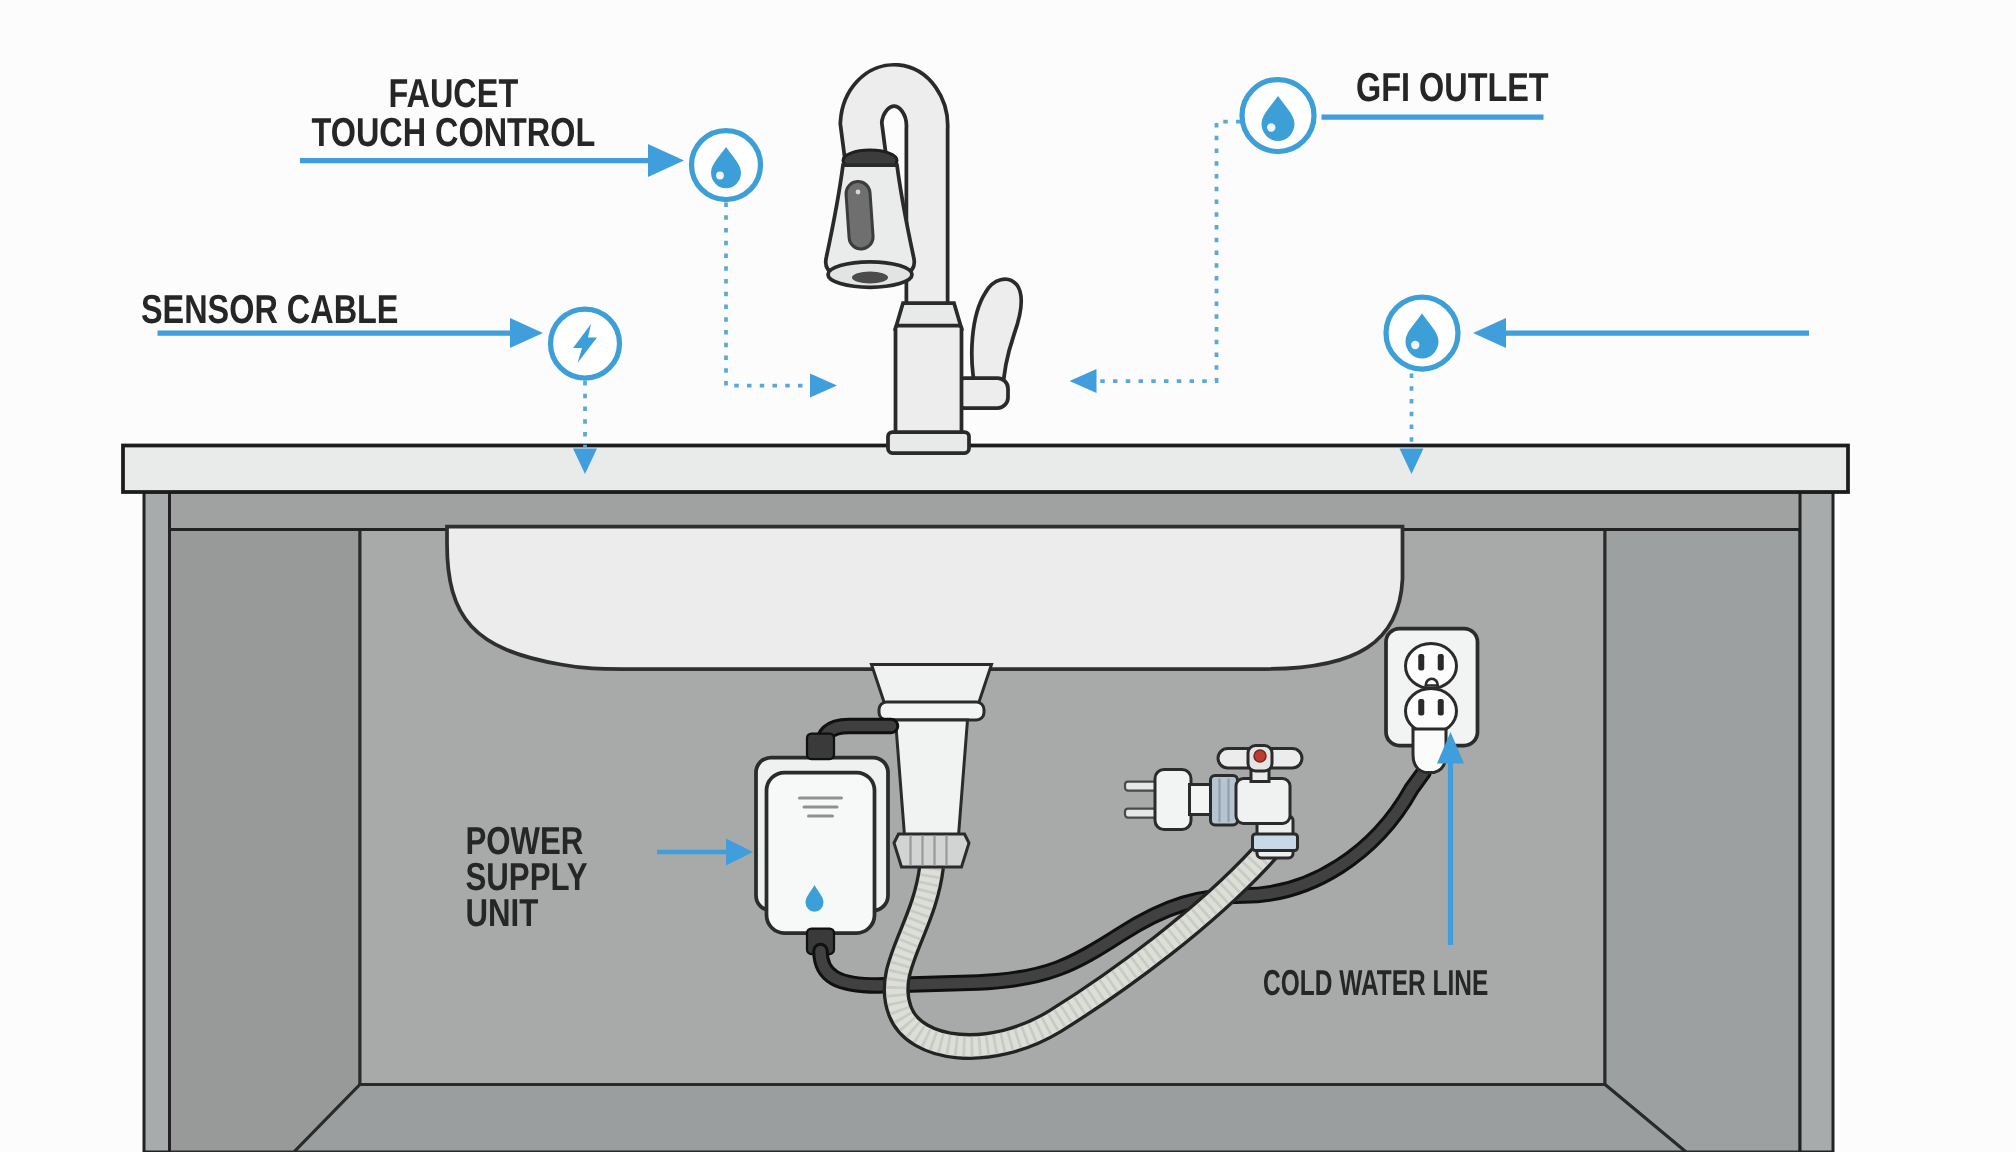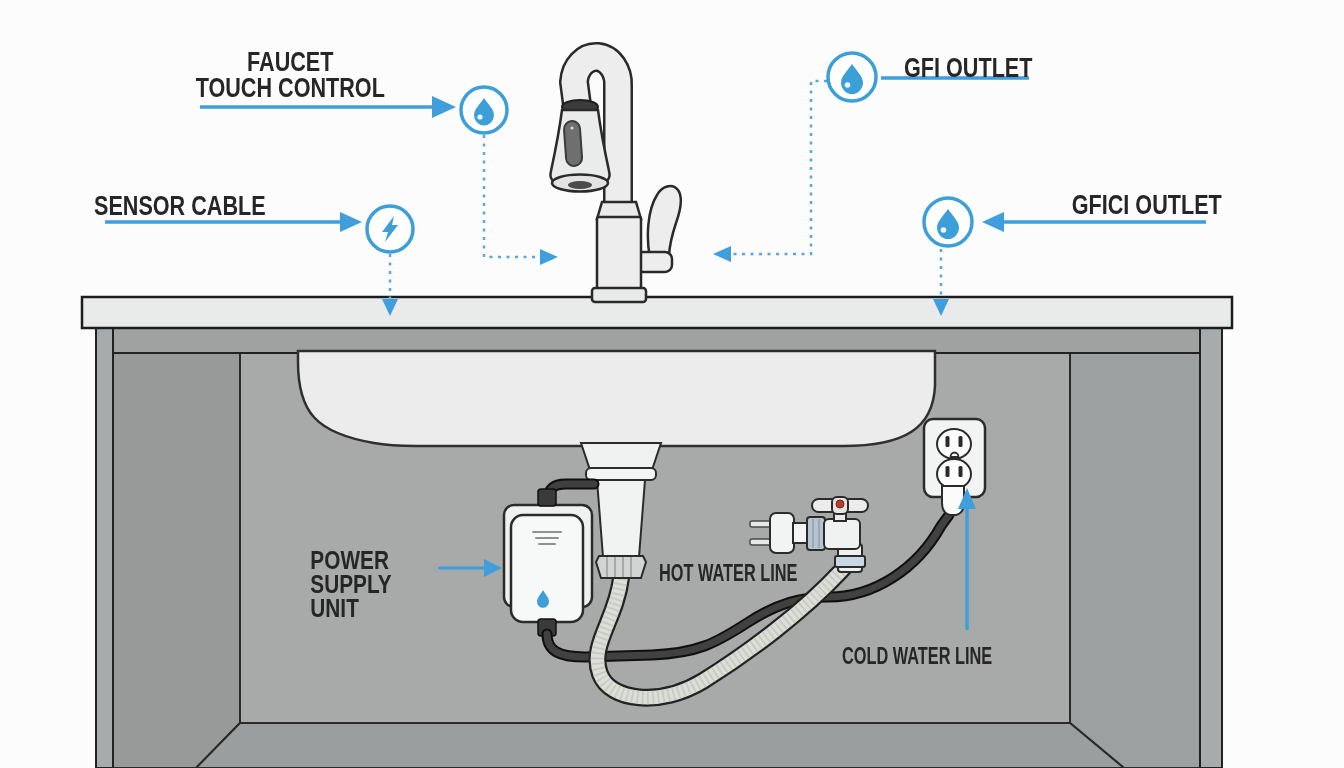--- a/index.html
+++ b/index.html
@@ -1,25 +1,25 @@
 <!DOCTYPE html>
 <html><head>
 <meta charset="utf-8">
 <style>
   html,body{margin:0;padding:0;background:#ffffff;}
   .stage{position:relative;width:1344px;height:768px;background:#fcfcfd;overflow:hidden;
          font-family:"Liberation Sans",sans-serif;}
   .stage svg{position:absolute;left:0;top:0;}
   .lbl{position:absolute;font-weight:700;color:#262626;white-space:nowrap;}
   .cond{display:inline-block;transform:scaleX(0.8);}
-  #lbl-ftc{left:160px;top:49px;width:260px;text-align:center;font-size:27px;line-height:26px;}
+  #lbl-ftc{left:172px;top:49px;width:260px;text-align:center;font-size:27px;line-height:26px;}
   #lbl-ftc .cond{transform-origin:50% 0;}
   #lbl-sensor{left:94px;top:191px;font-size:27px;}
   #lbl-sensor .cond{transform-origin:0 0;}
-  #lbl-gfi{left:888px;top:53px;width:156px;text-align:center;font-size:27px;}
+  #lbl-gfi{left:888px;top:43px;width:156px;text-align:center;font-size:27px;}
   #lbl-gfi .cond{transform-origin:50% 0;}
   #lbl-gfici{left:1053px;top:190px;width:158px;text-align:center;font-size:27px;}
   #lbl-gfici .cond{transform-origin:50% 0;}
   #lbl-psu{left:290px;top:548px;width:142px;font-size:26px;line-height:24px;}
   #lbl-psu .cond{transform-origin:100% 0;}
   #lbl-hot{left:659px;top:559px;font-size:24px;}
   #lbl-hot .cond{transform:scaleX(0.68);transform-origin:0 0;}
   #lbl-cold{left:842px;top:642px;font-size:24px;}
   #lbl-cold .cond{transform:scaleX(0.68);transform-origin:0 0;}
 </style>
@@ -182,31 +182,25 @@
 </div>
 
 <div class="lbl" id="lbl-sensor">
   <span class="cond">SENSOR CABLE</span>
 </div>
 
 <div class="lbl" id="lbl-gfi">
   <span class="cond">GFI OUTLET</span>
 </div>
 
-<div class="lbl" id="lbl-gfici">
-  <span class="cond">GFICI OUTLET</span>
-</div>
 
 <div class="lbl" id="lbl-psu">
   <span class="cond"><span>POWER</span><br>
   <span>SUPPLY</span><br>
   <span>UNIT</span></span>
 </div>
 
-<div class="lbl" id="lbl-hot">
-  <span class="cond">HOT WATER LINE</span>
-</div>
 
 <div class="lbl" id="lbl-cold">
   <span class="cond">COLD WATER LINE</span>
 </div>
 
 </div>
 
 </body></html>

